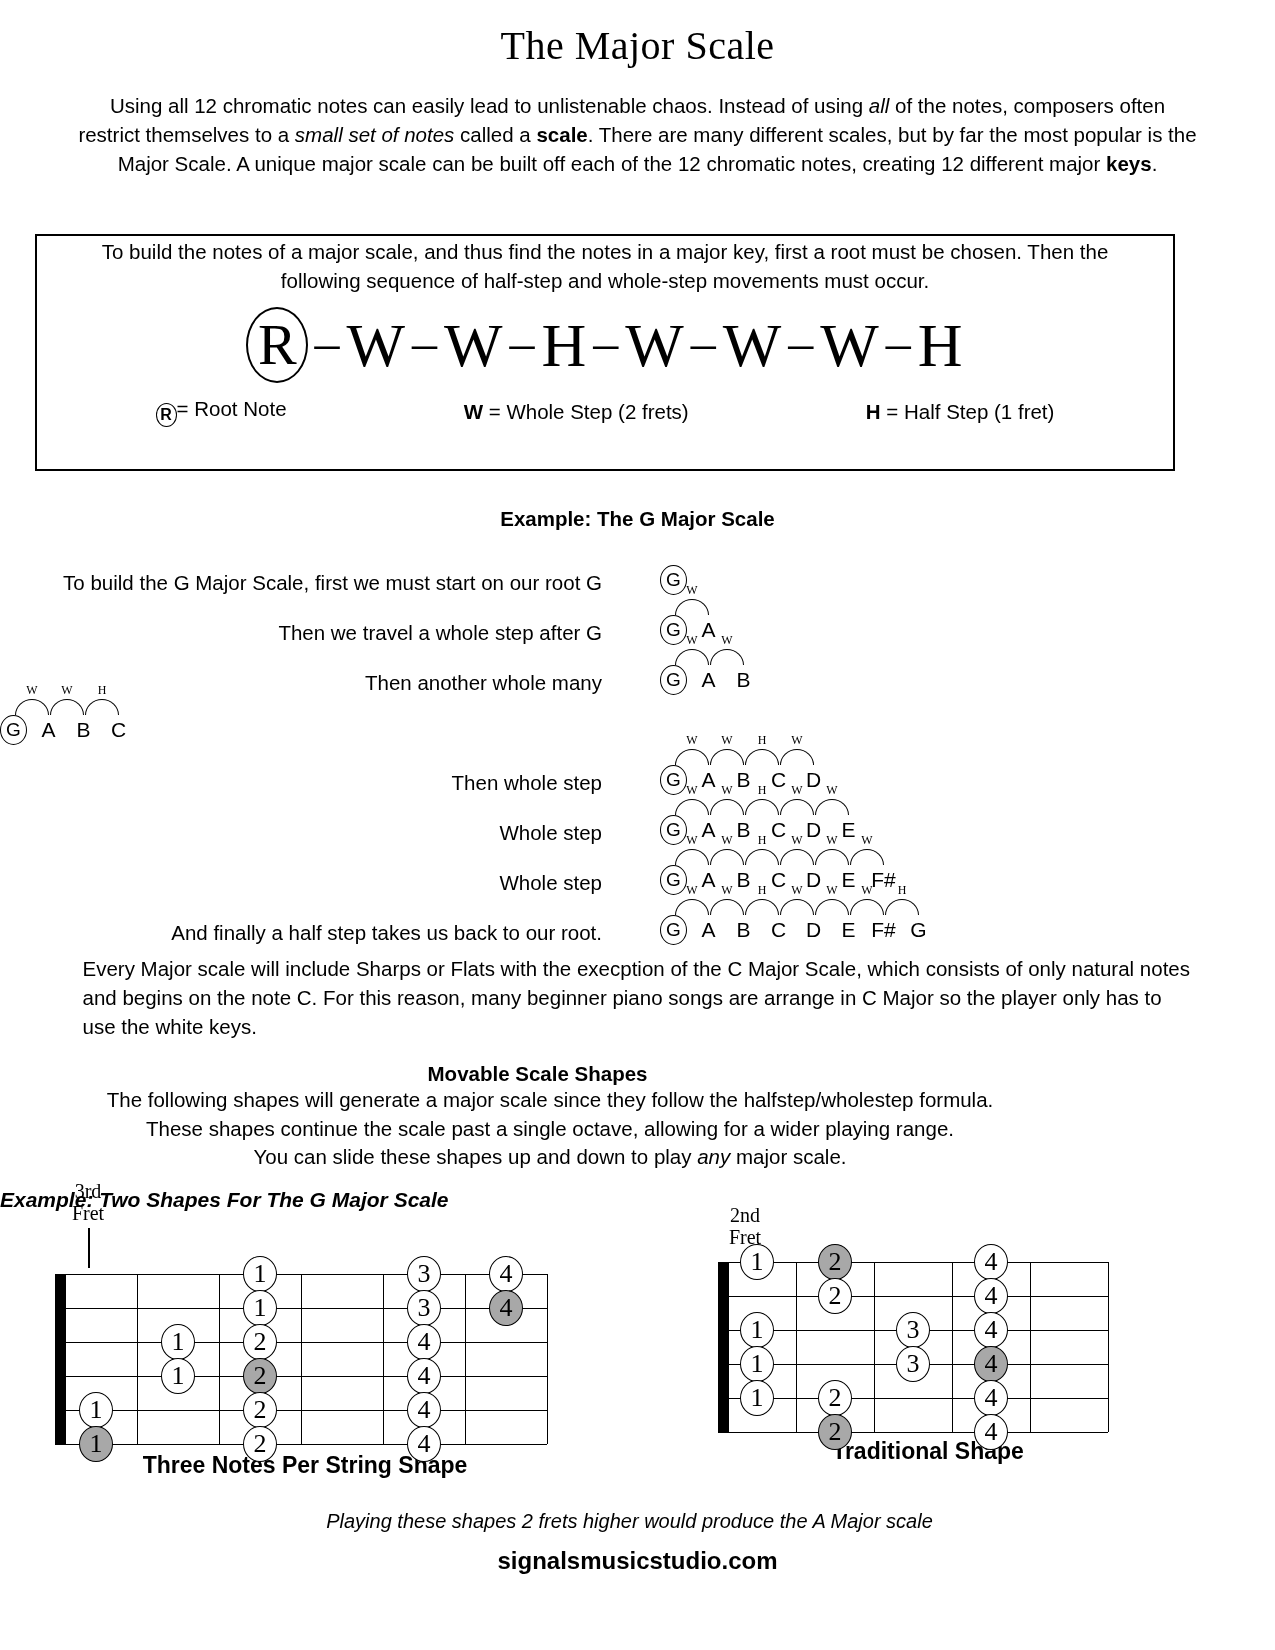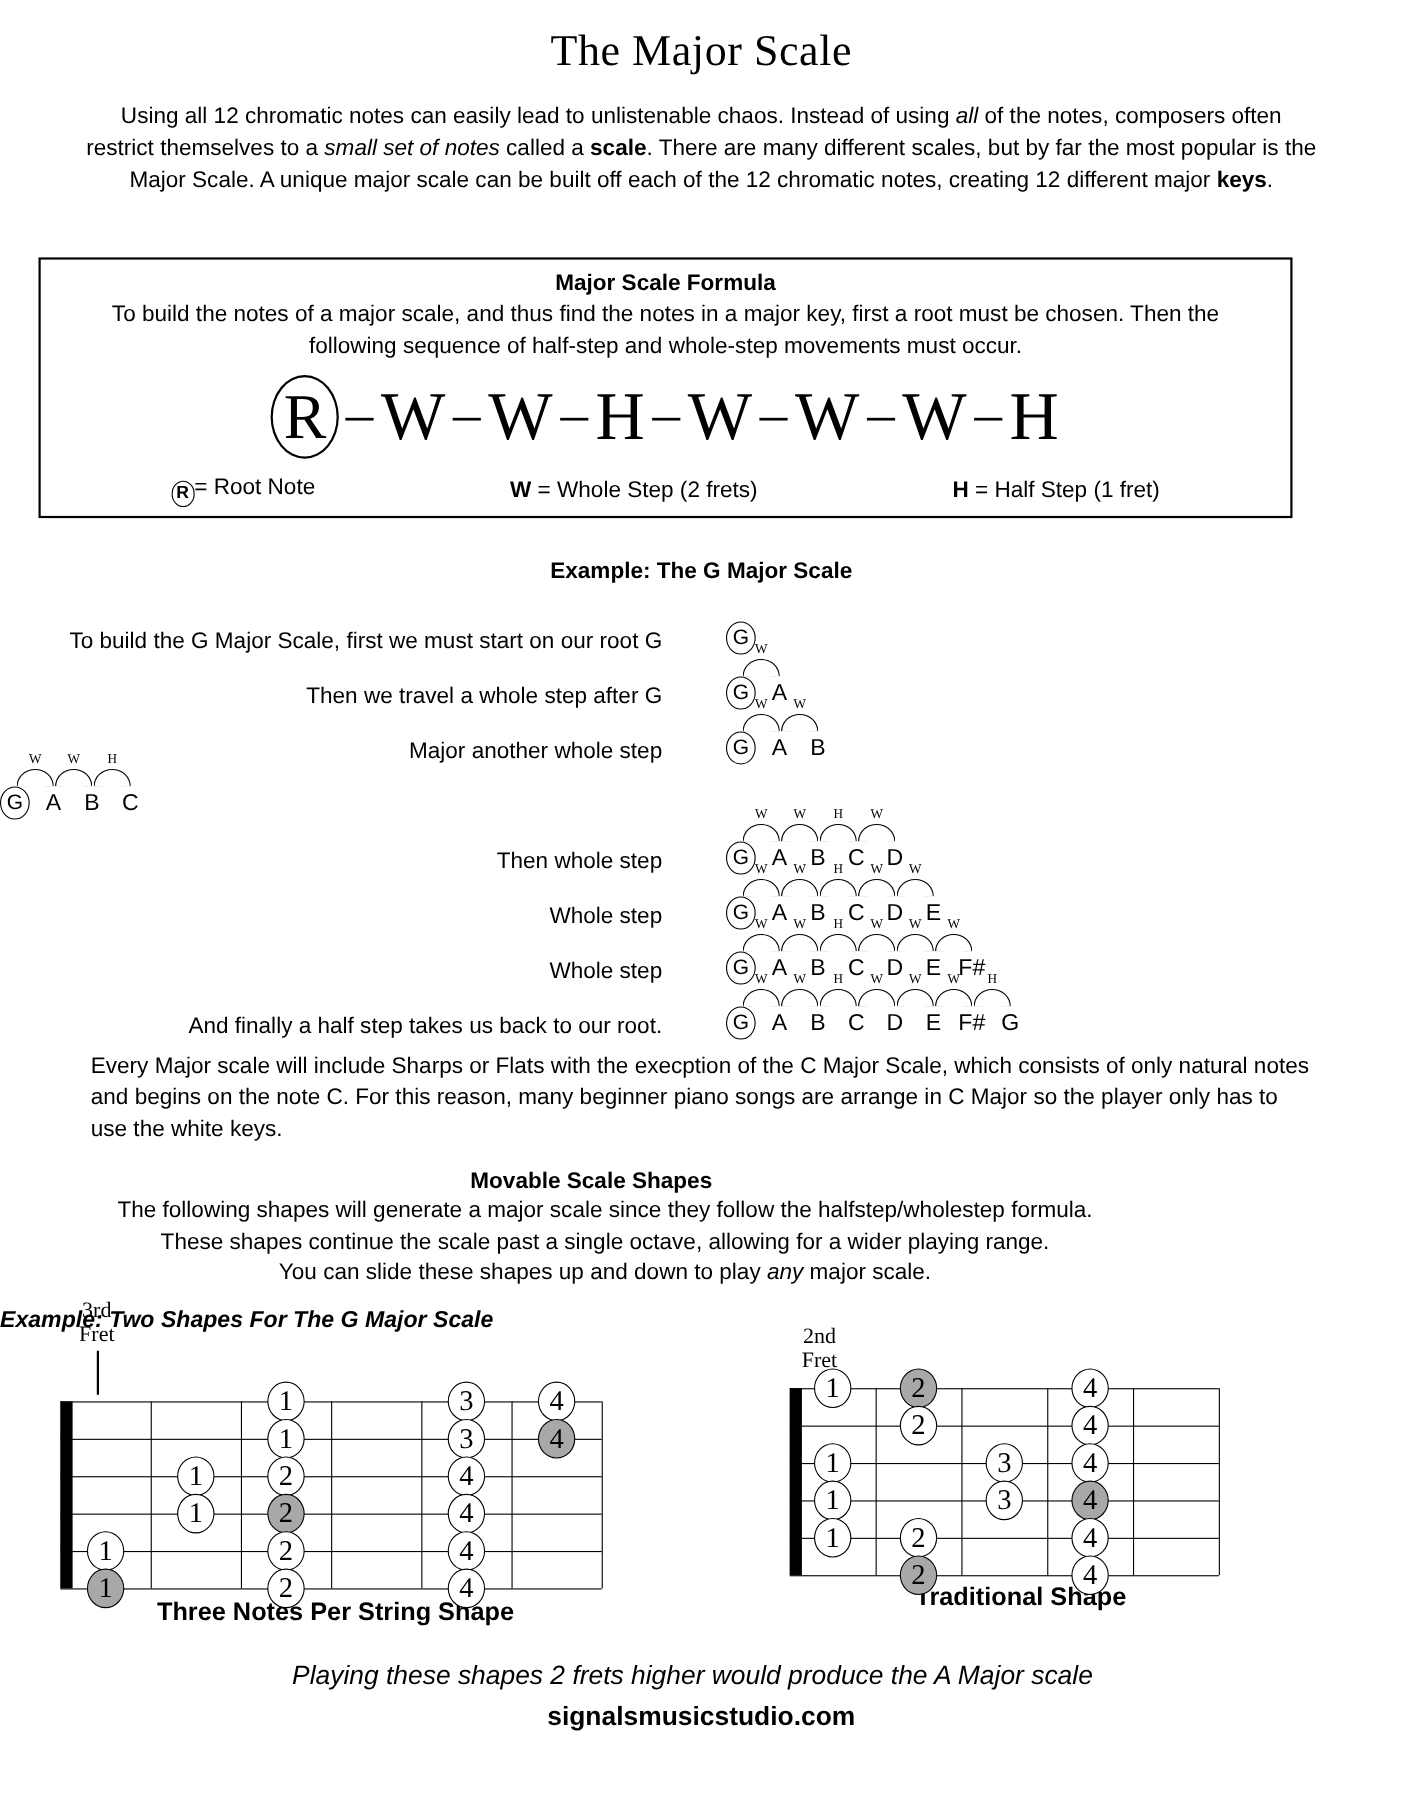--- a/index.html
+++ b/index.html
@@ -298,21 +298,21 @@
     white-space: nowrap;
   }
 
   
   .footer-note {
     position: absolute;
     left: 0; right: 16px;
     top: 1488px;
     text-align: center;
     font-style: italic;
-    font-size: 24px;
+    font-size: 20px;
   }
   .footer-site {
     position: absolute;
     left: 0; right: 0;
     top: 1525px;
     text-align: center;
     font-weight: bold;
     font-size: 24px;
   }
 </style>
@@ -321,21 +321,20 @@
 
 <div class="page">
 
   <h1 class="doc-title">The Major Scale</h1>
 
   <p class="intro">
     <span>Using all 12 chromatic notes can easily lead to unlistenable chaos. Instead of using </span><i>all</i><span> of the notes, composers often restrict themselves to a </span><i>small set of notes</i><span> called a </span><b>scale</b><span>. There are many different scales, but by far the most popular is the Major Scale. A unique major scale can be built off each of the 12 chromatic notes, creating 12 different major </span><b>keys</b><span>.</span>
   </p>
 
   <div class="formula-box">
-    <div class="formula-title">Major Scale Formula</div>
     <div class="formula-sub">To build the notes of a major scale, and thus find the notes in a major key, first a root must be chosen. Then the following sequence of half-step and whole-step movements must occur.</div>
 
     <div class="formula-row">
       <span class="formula-root">R</span>
       <span id="formula-seq-host"><span class="formula-dash">–</span><span class="formula-letter">W</span><span class="formula-dash">–</span><span class="formula-letter">W</span><span class="formula-dash">–</span><span class="formula-letter">H</span><span class="formula-dash">–</span><span class="formula-letter">W</span><span class="formula-dash">–</span><span class="formula-letter">W</span><span class="formula-dash">–</span><span class="formula-letter">W</span><span class="formula-dash">–</span><span class="formula-letter">H</span></span>
     </div>
 
     <div class="legend-row">
       <div class="legend-item">
         <span class="legend-rcircle">R</span><span>= Root Note</span>
@@ -360,21 +359,21 @@
         </div>
         <div class="ex-row">
           <div class="ex-label">Then we travel a whole step after G</div>
           <div class="ex-notes">
             <span class="note-root">G</span>
             <span class="gap-8"></span>
             <span class="note-wrap"><span class="arc"></span><span class="arc-lbl">W</span><span class="note-plain">A</span></span>
           </div>
         </div>
         <div class="ex-row">
-          <div class="ex-label">Major another whole step</div>
+          <div class="ex-label">Then another whole many</div>
           <div class="ex-notes">
             <span class="note-root">G</span>
             <span class="gap-8"></span>
             <span class="note-wrap"><span class="arc"></span><span class="arc-lbl">W</span><span class="note-plain">A</span></span>
             <span class="gap-8"></span>
             <span class="note-wrap"><span class="arc"></span><span class="arc-lbl">W</span><span class="note-plain">B</span></span>
           </div>
         </div>
         <div class="ex-row">
           <div class="ex-notes">

